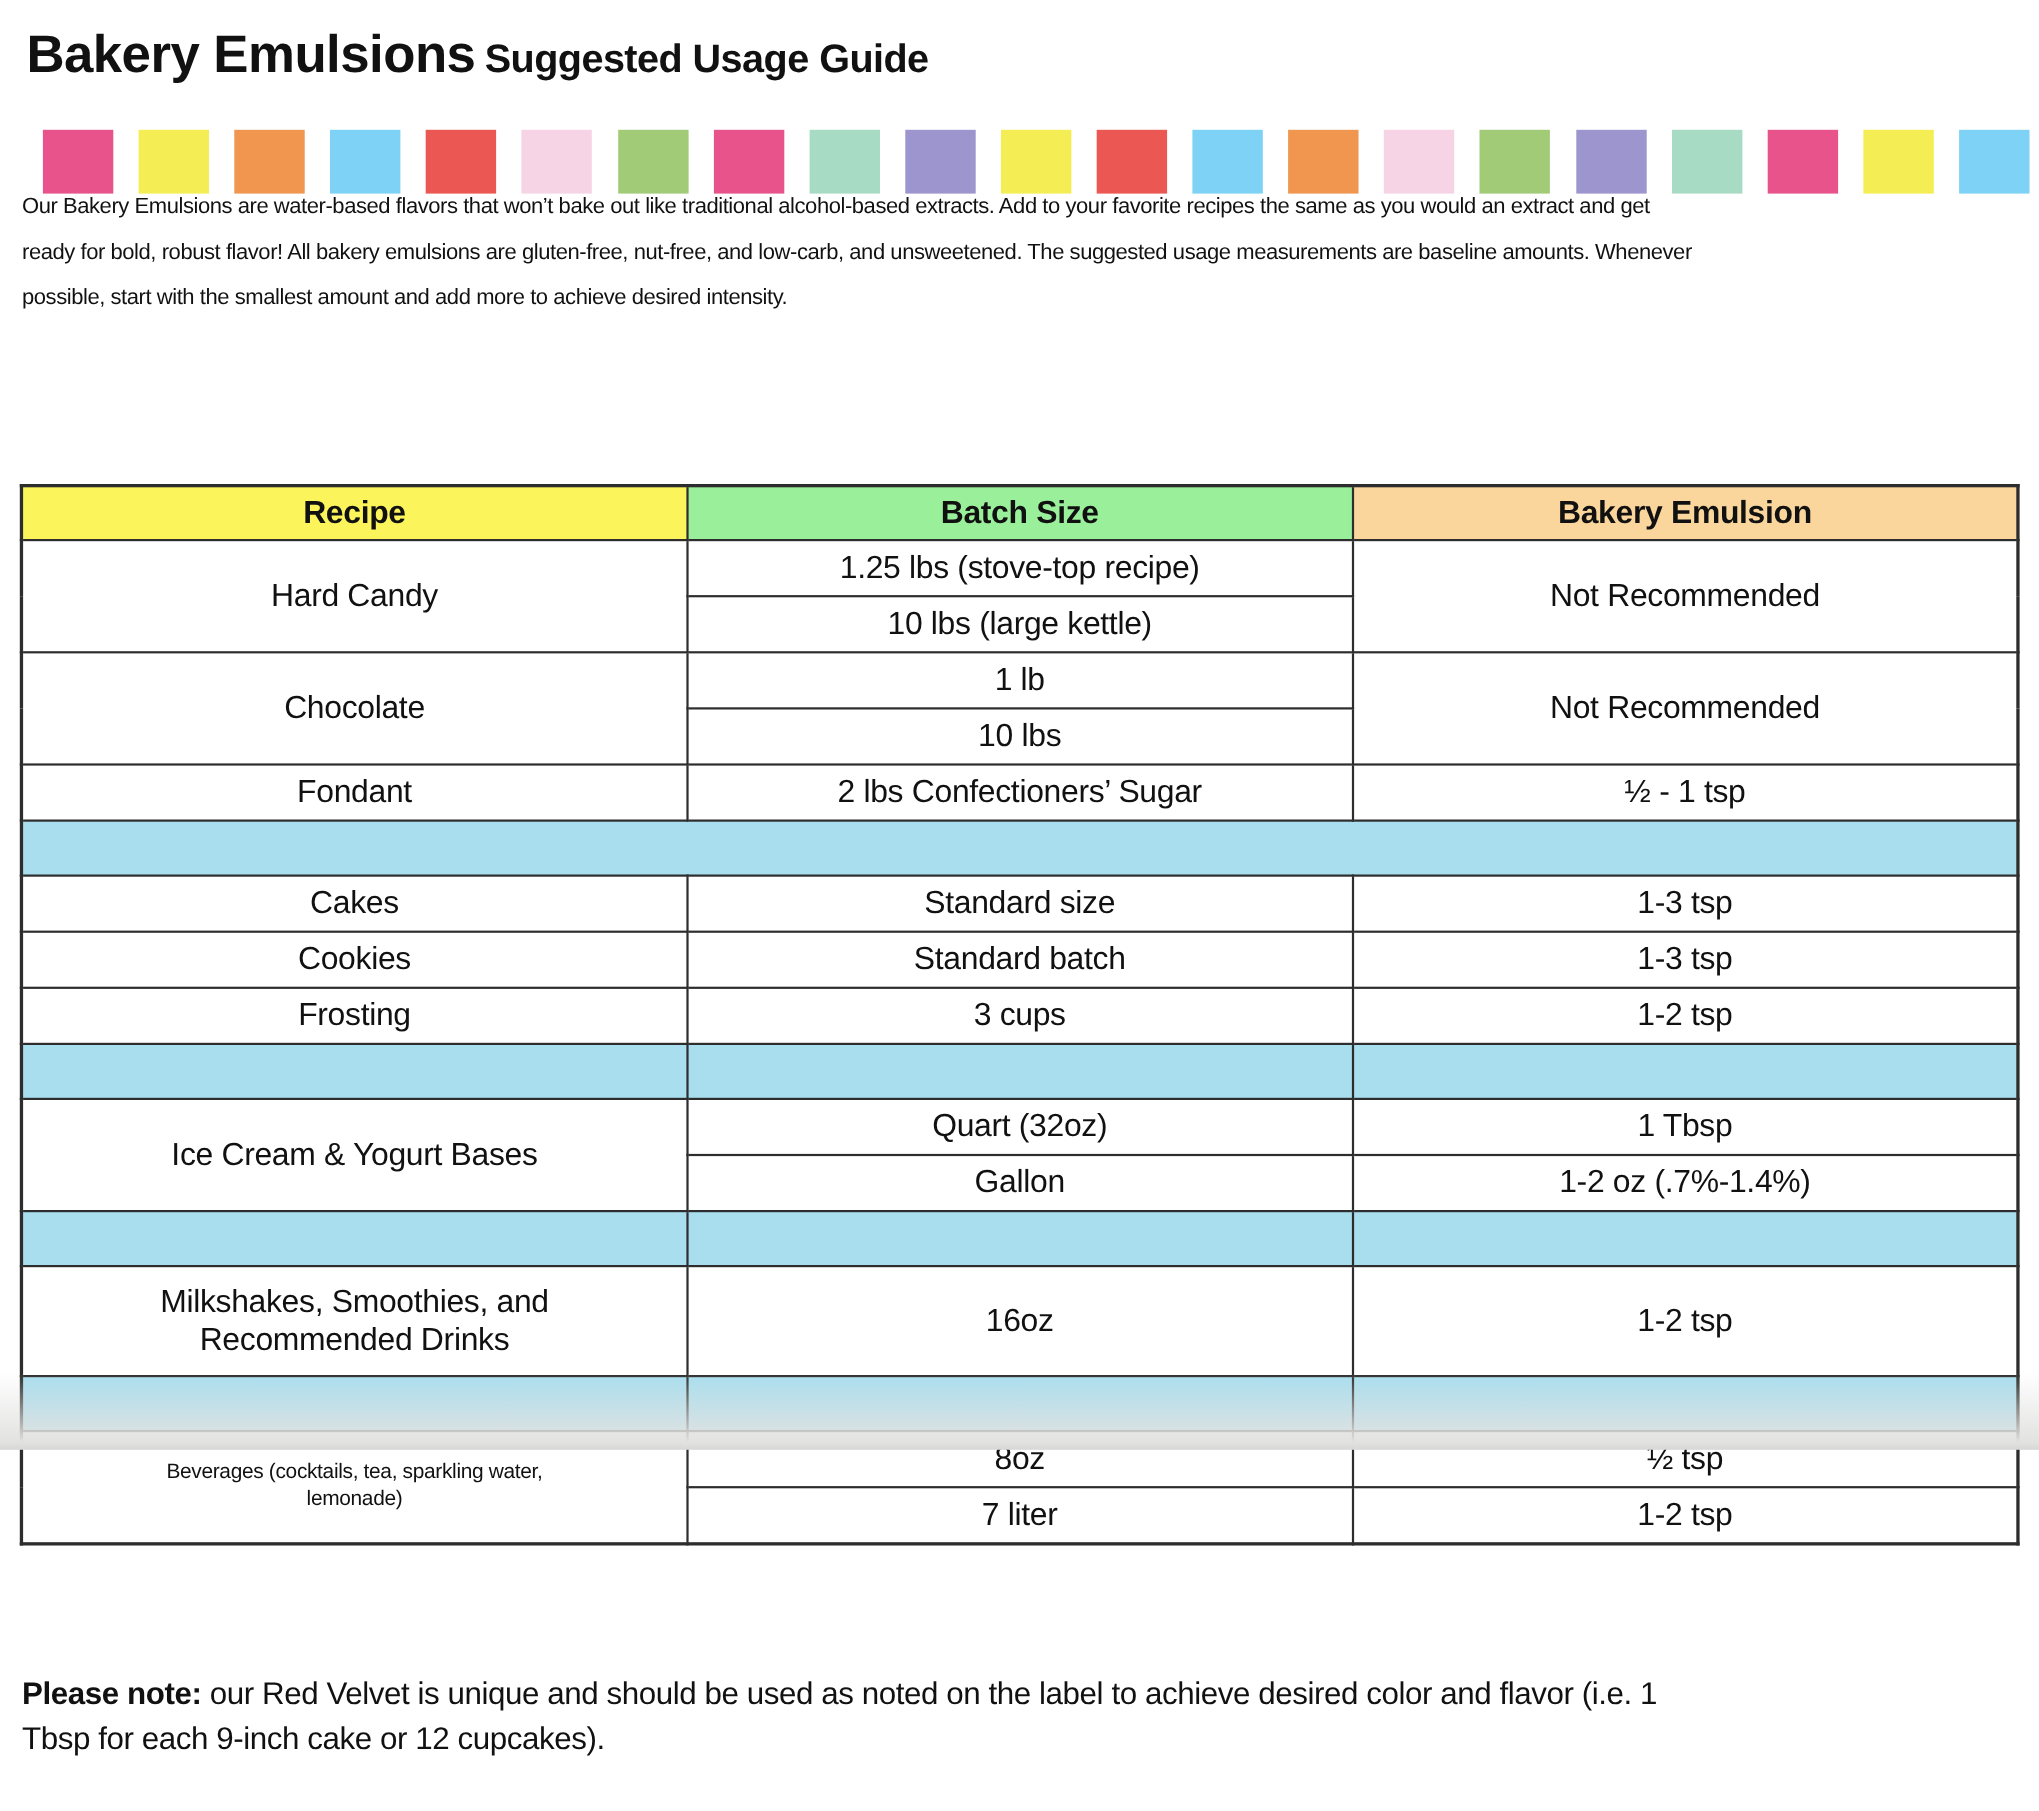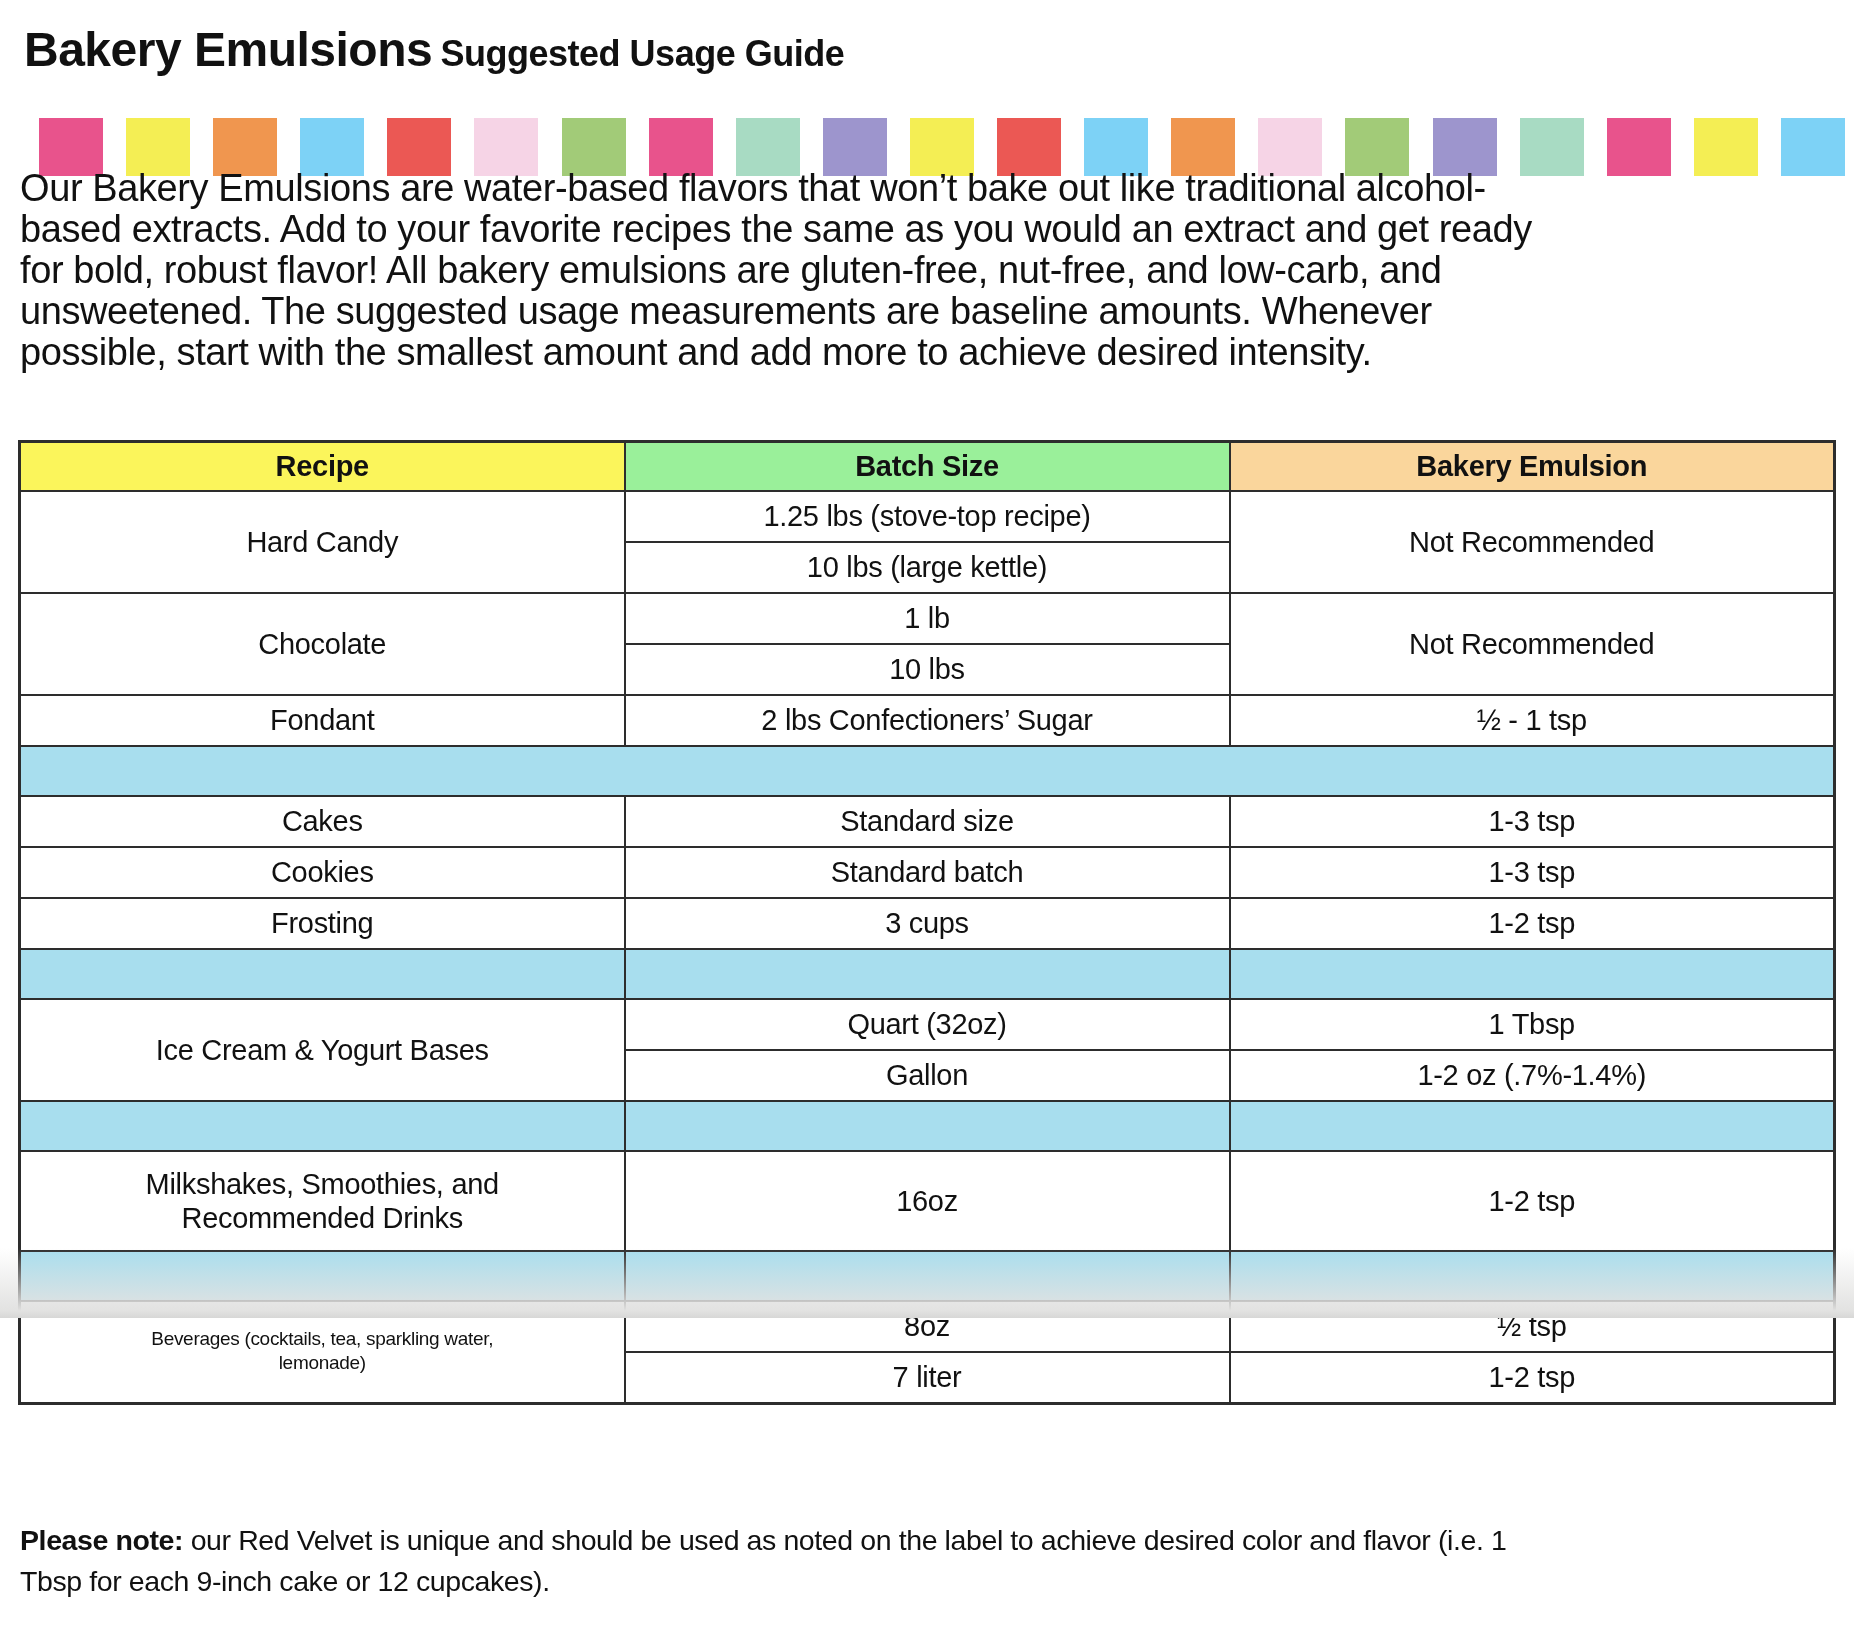--- a/index.html
+++ b/index.html
@@ -7,21 +7,21 @@
   .page{position:relative;width:1854px;height:1318px;background:#ffffff;}
 
   .title{position:absolute;left:24px;top:22px;margin:0;font-weight:bold;white-space:nowrap;letter-spacing:-0.5px;}
   .title .main{font-size:48px;}
   .title .sub{font-size:36px;}
 
   .strip{position:absolute;left:39px;top:118px;width:1806px;display:flex;justify-content:space-between;}
   .swatch{width:64px;height:58px;flex:0 0 auto;}
 
   .intro{position:absolute;left:20px;top:168px;width:1518px;margin:0;
-         font-size:38px;line-height:41px;letter-spacing:-0.4px;}
+         font-size:20px;line-height:41px;letter-spacing:-0.4px;}
 
   table.usage{position:absolute;left:18px;top:440px;width:1818px;
       border-collapse:collapse;table-layout:fixed;
       font-size:29px;letter-spacing:-0.3px;}
   table.usage{border:3px solid #2d2d2d;}
   table.usage th,table.usage td{border:2px solid #2d2d2d;text-align:center;vertical-align:middle;padding:0;}
   table.usage th{font-weight:bold;height:47px;}
   tr.r{height:51px;}
   tr.sep{height:50px;}
   tr.tall{height:100px;}

